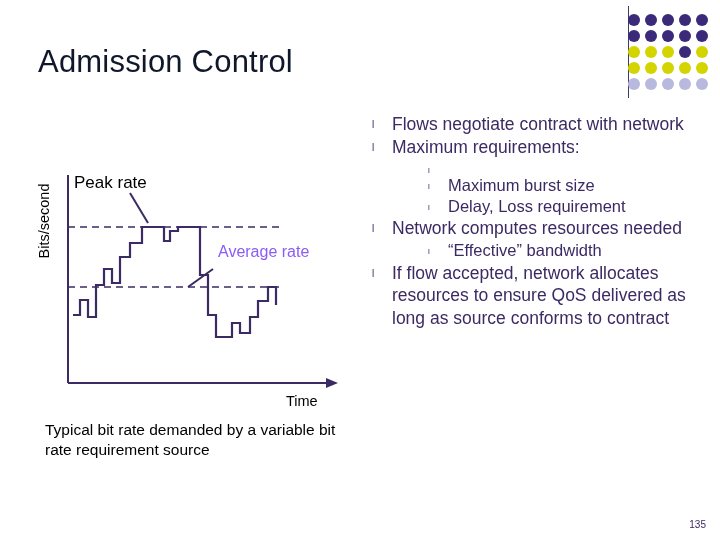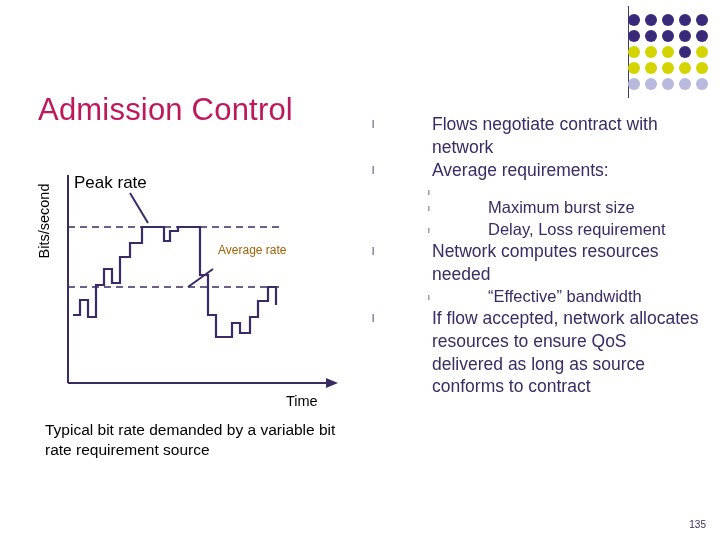--- a/index.html
+++ b/index.html
@@ -45,24 +45,23 @@
     height: 92px;
     background: #3b3b6d;
   }
 
   
   .title {
     position: absolute;
     left: 38px;
     top: 44px;
     font-size: 31px;
-    color: #be185d;
+    color: #0f172a;
     letter-spacing: 0.2px;
     white-space: nowrap;
-    margin-top: 48px;
   }
 
   
   .bullets {
     position: absolute;
     left: 372px;
     top: 113px;
     width: 330px;
     font-size: 17.5px;
     color: #3b2a63;
@@ -81,21 +80,20 @@
     width: 20px;
     text-align: left;
   }
   .b-mark.lvl2 {
     font-size: 8px;
     padding-top: 8px;
     width: 20px;
   }
   .b-text {
     flex: 1 1 auto;
-    margin-left: 40px;
   }
   .lvl1 { margin-left: 0px; }
   .lvl2 { margin-left: 28px; font-size: 16.5px; }
 
   
   .figure {
     position: absolute;
     left: 18px;
     top: 165px;
     width: 350px;
@@ -116,22 +114,22 @@
     position: absolute;
     left: 56px;
     top: 8px;
     font-size: 17px;
     color: #000000;
   }
   .avg-label {
     position: absolute;
     left: 200px;
     top: 78px;
-    font-size: 12px;
-    color: #a16207;
+    font-size: 16px;
+    color: #8b5cf6;
   }
   .time-label {
     position: absolute;
     left: 268px;
     top: 228px;
     font-size: 14.5px;
     color: #000000;
   }
   .caption {
     position: absolute;
@@ -192,21 +190,21 @@
 
   <div class="title">Admission Control</div>
 
   <div class="bullets">
       <div class="b-row lvl1">
         <span class="b-mark">l</span>
         <span class="b-text">Flows negotiate contract with network</span>
       </div>
       <div class="b-row lvl1">
         <span class="b-mark">l</span>
-        <span class="b-text">Average requirements:</span>
+        <span class="b-text">Maximum requirements:</span>
       </div>
       <div class="b-row lvl2">
         <span class="b-mark lvl2">l</span>
       </div>
       <div class="b-row lvl2">
         <span class="b-mark lvl2">l</span>
         <span class="b-text">Maximum burst size</span>
       </div>
       <div class="b-row lvl2">
         <span class="b-mark lvl2">l</span>

